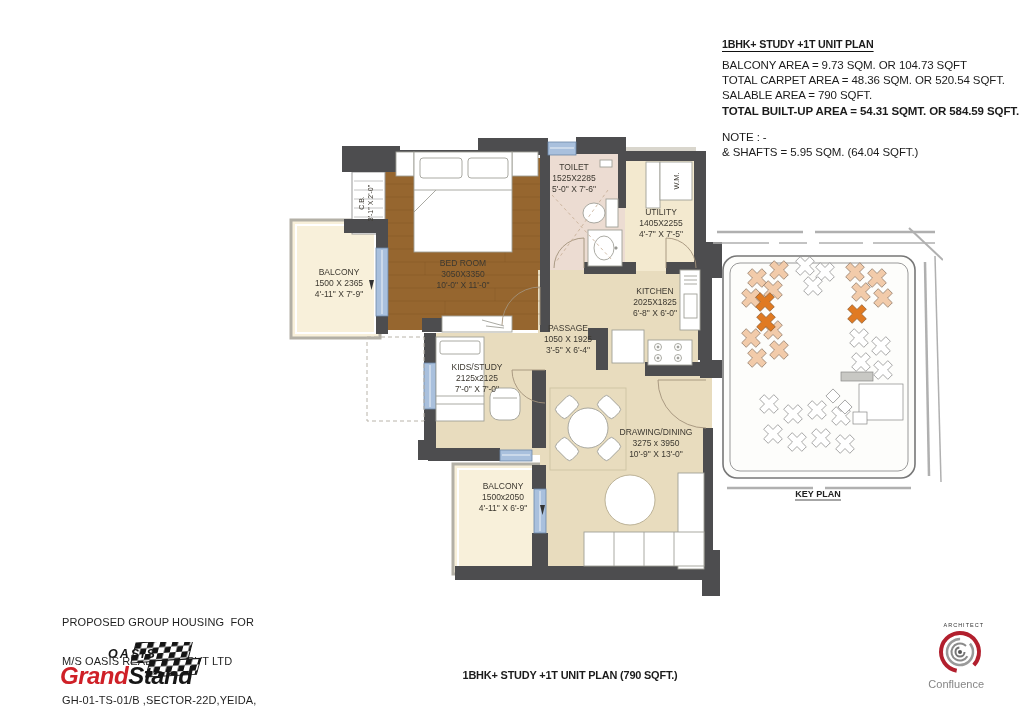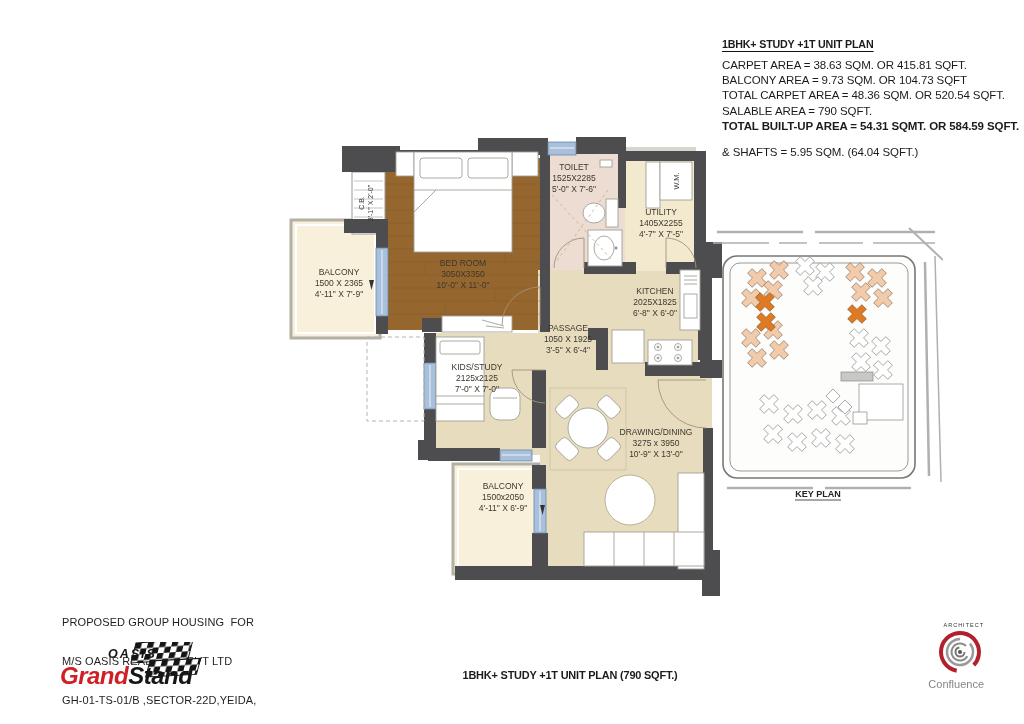--- a/index.html
+++ b/index.html
@@ -250,26 +250,26 @@
       </g>
       <g font-size="7.5">
         <text transform="translate(679,181) rotate(-90)">W.M.</text>
       </g>
     </g>
   </svg>
   </div>
 
   <div class="title-block">
     <div class="tb-title">1BHK+ STUDY +1T UNIT PLAN</div>
-    <div class="tb-line">CARPET AREA = 38.63 SQM. OR 415.81 SQFT.</div>
     <div class="tb-line">BALCONY AREA = 9.73 SQM. OR 104.73 SQFT</div>
     <div class="tb-line">TOTAL CARPET AREA = 48.36 SQM. OR 520.54 SQFT.</div>
     <div class="tb-line">SALABLE AREA = 790 SQFT.</div>
     <div class="tb-line tb-total">TOTAL BUILT-UP AREA = 54.31 SQMT. OR 584.59 SQFT.</div>
     <div class="tb-note">
+      <div class="tb-line">NOTE : -</div>
       <div class="tb-line">&amp; SHAFTS = 5.95 SQM. (64.04 SQFT.)</div>
     </div>
   </div>
 
   <div class="keyplan-wrap">
   <svg width="230" height="276" viewBox="0 0 230 276">
     <defs>
       <path id="xb" d="M-3.2,-10 H3.2 V-3.2 H10 V3.2 H3.2 V10 H-3.2 V3.2 H-10 V-3.2 H-3.2 Z"></path>
     </defs>
     <g stroke="#b0b0b0" fill="none">

